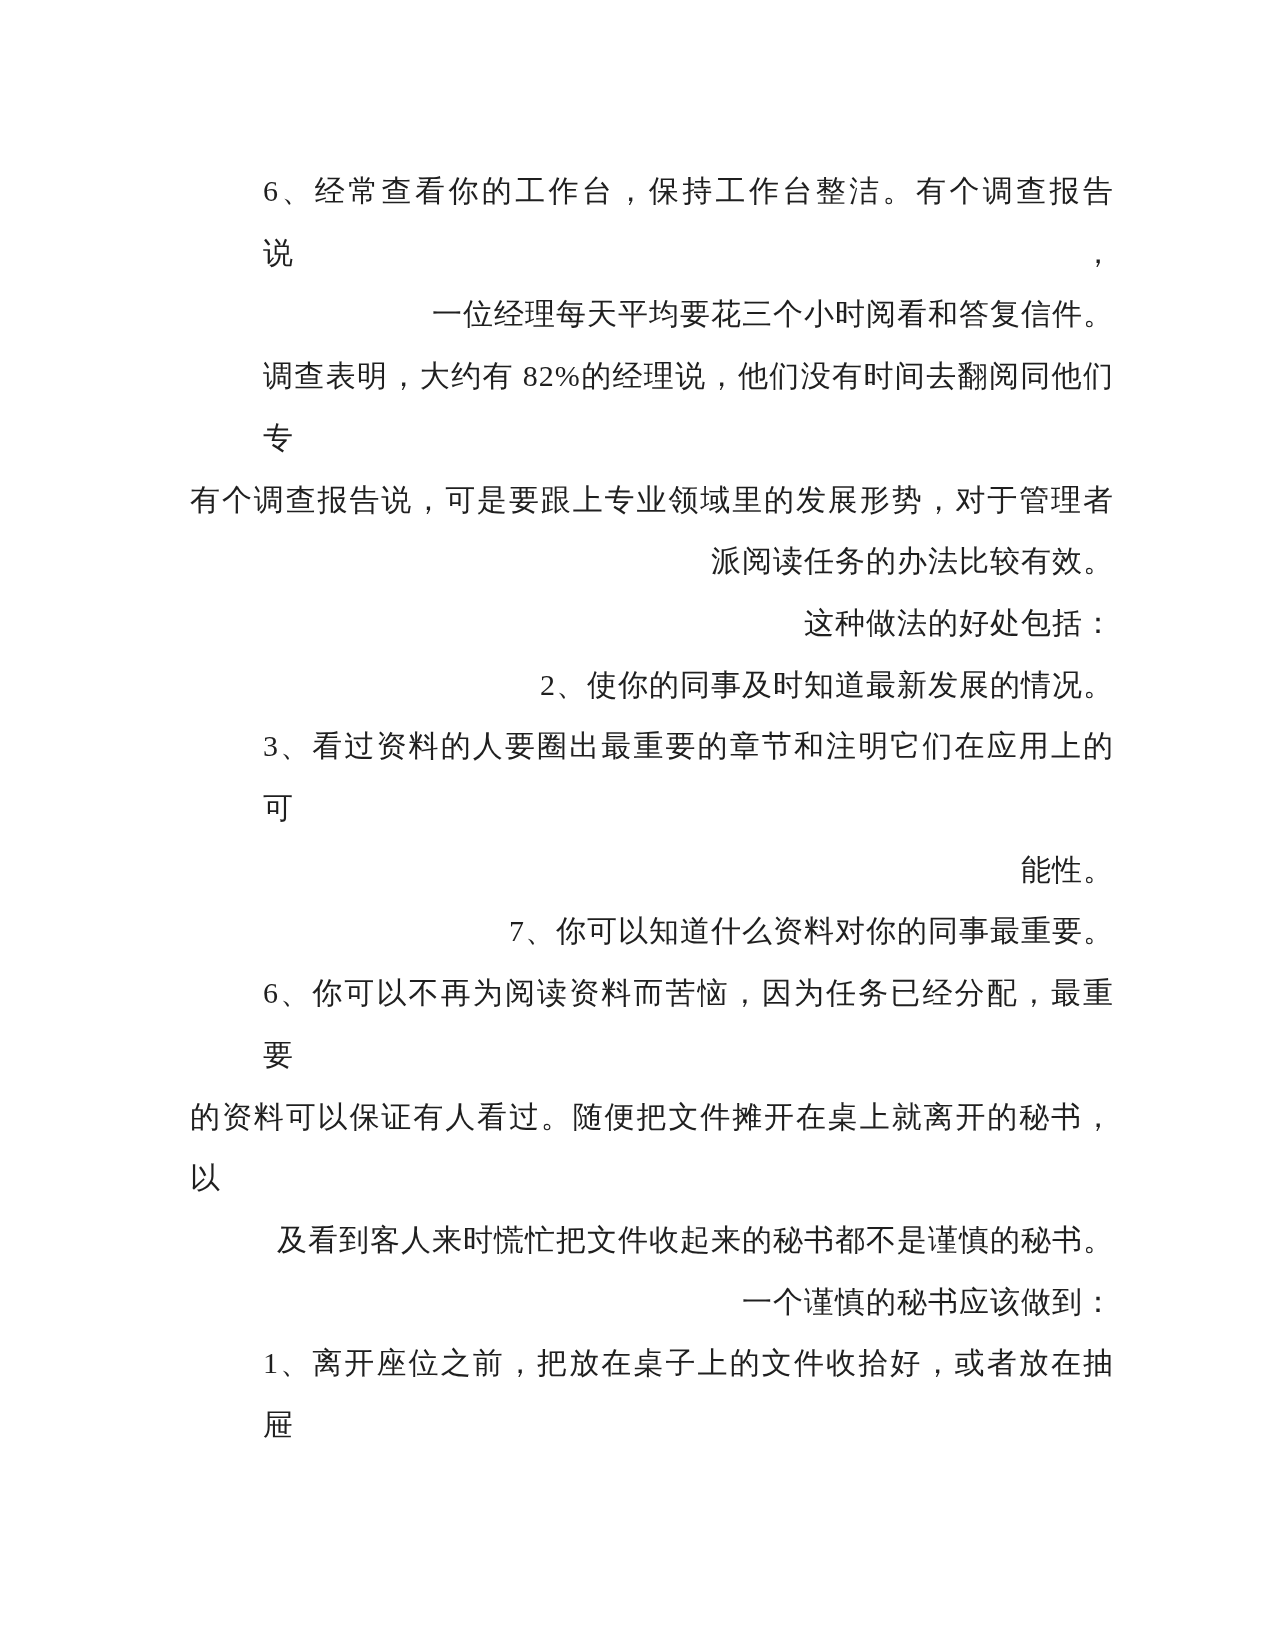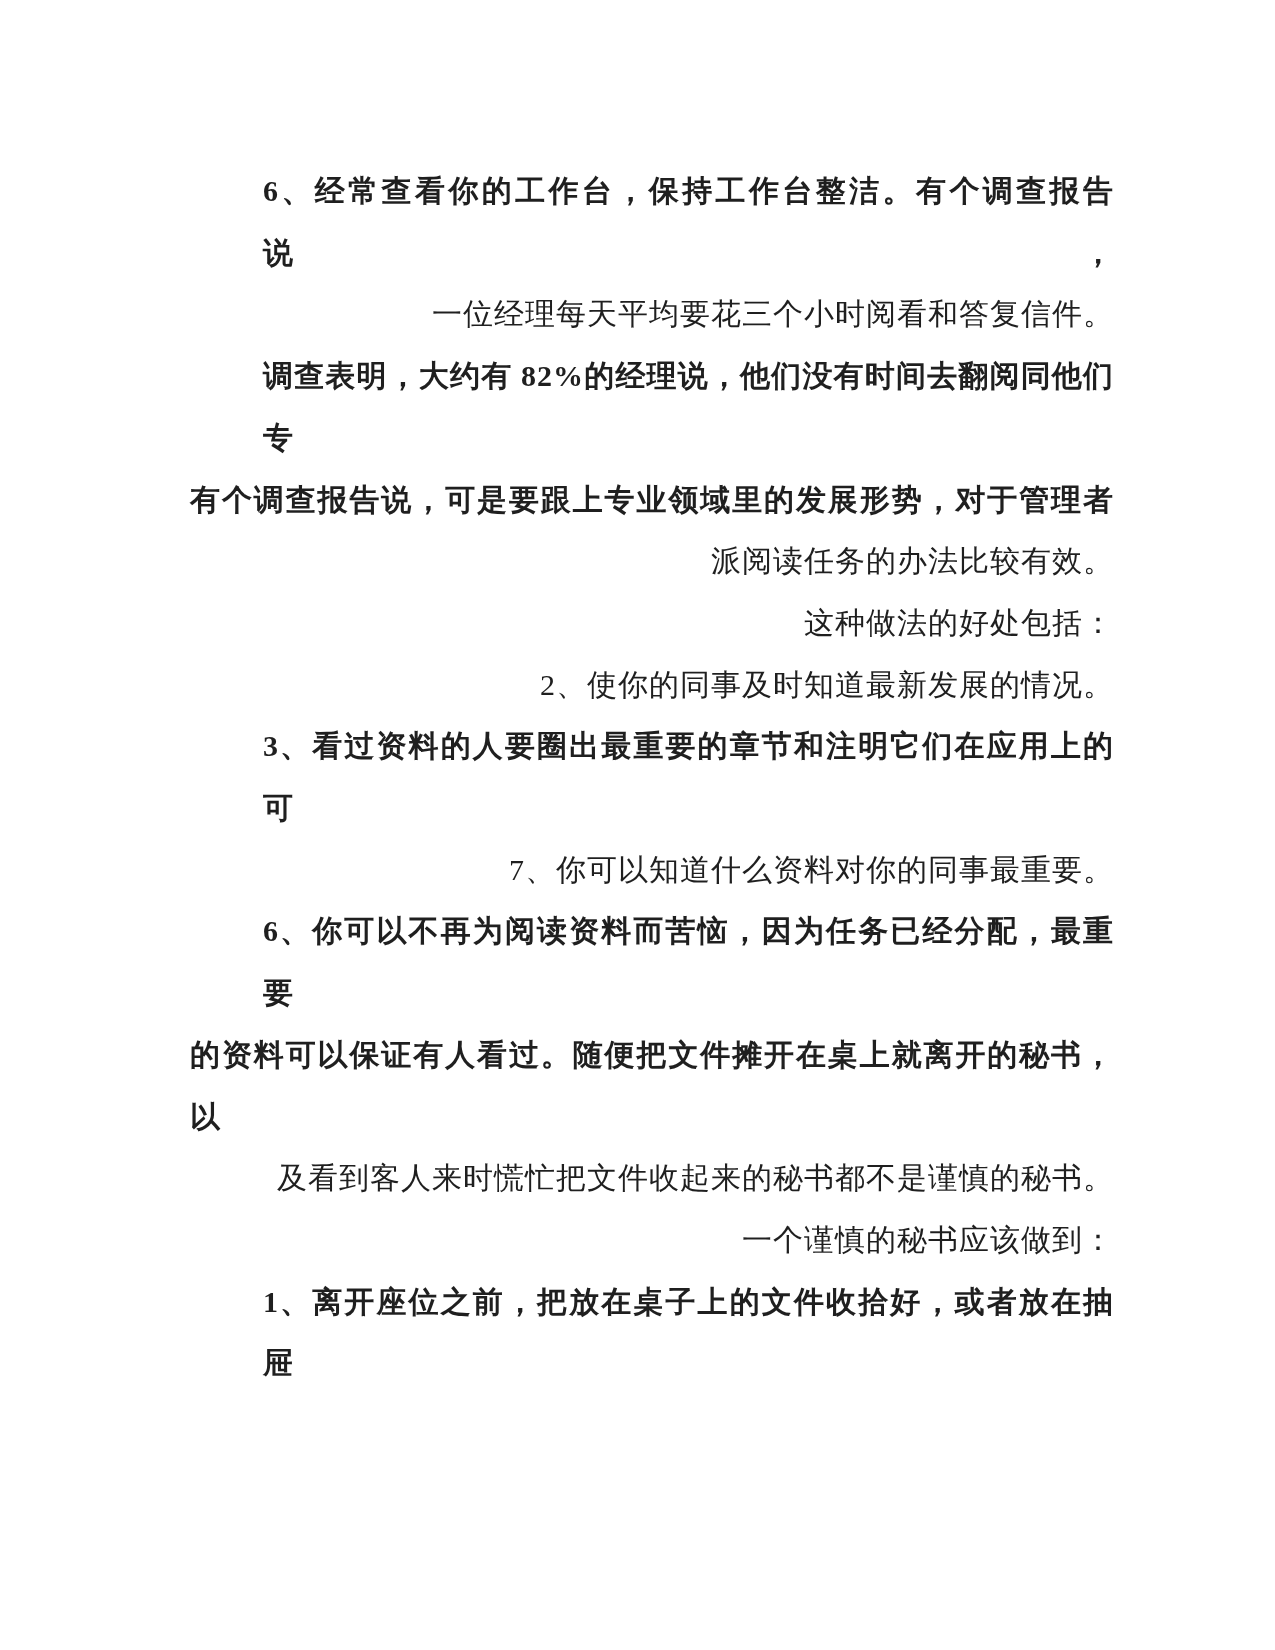--- a/index.html
+++ b/index.html
@@ -34,21 +34,20 @@
     text-align: right;
     white-space: normal;
   }
   .line.indent {
     padding-left: 73px;
   }
   .line.justify {
     text-align: justify;
     text-align-last: justify;
     text-justify: inter-character;
-    font-weight: bold;
   }
 </style>
 </head>
 <body>
 
 <div class="page">
   <div class="text-block" id="text-block">
       <div class="paragraph">
         <div class="line indent justify">6、经常查看你的工作台，保持工作台整洁。有个调查报告说，</div>
         <div class="line">一位经理每天平均要花三个小时阅看和答复信件。</div>
@@ -59,20 +58,21 @@
         <div class="line">派阅读任务的办法比较有效。</div>
       </div>
       <div class="paragraph">
         <div class="line indent">这种做法的好处包括：</div>
       </div>
       <div class="paragraph">
         <div class="line indent">2、使你的同事及时知道最新发展的情况。</div>
       </div>
       <div class="paragraph">
         <div class="line indent justify">3、看过资料的人要圈出最重要的章节和注明它们在应用上的可</div>
+        <div class="line">能性。</div>
       </div>
       <div class="paragraph">
         <div class="line indent">7、你可以知道什么资料对你的同事最重要。</div>
       </div>
       <div class="paragraph">
         <div class="line indent justify">6、你可以不再为阅读资料而苦恼，因为任务已经分配，最重要</div>
         <div class="line justify">的资料可以保证有人看过。随便把文件摊开在桌上就离开的秘书，以</div>
         <div class="line">及看到客人来时慌忙把文件收起来的秘书都不是谨慎的秘书。</div>
       </div>
       <div class="paragraph">

